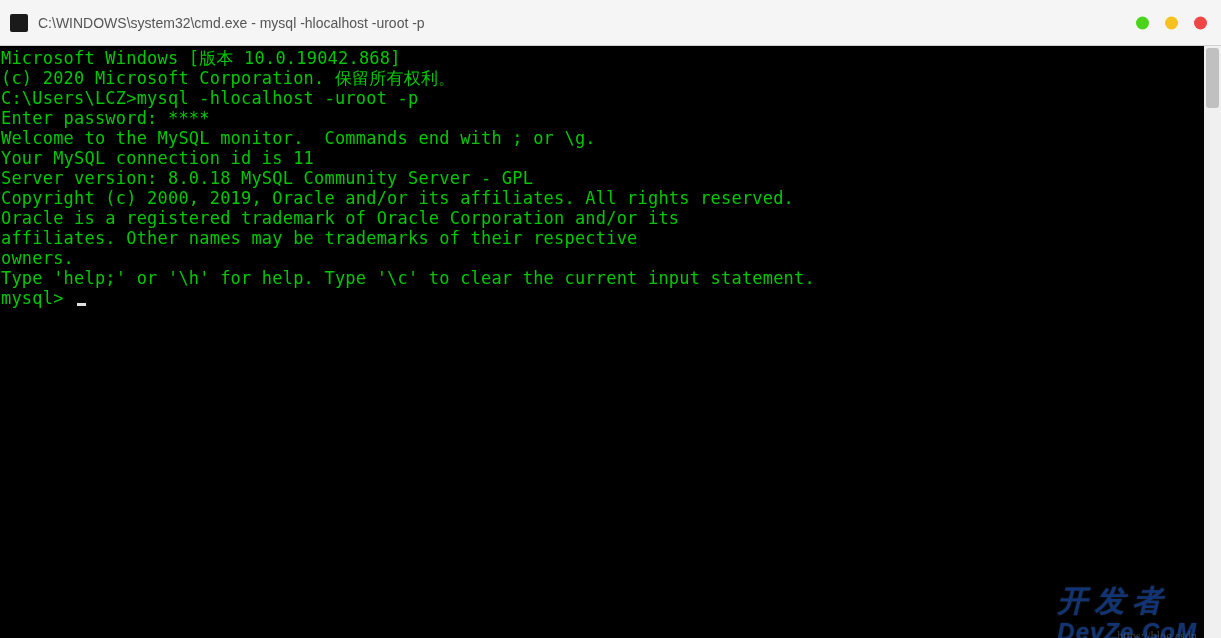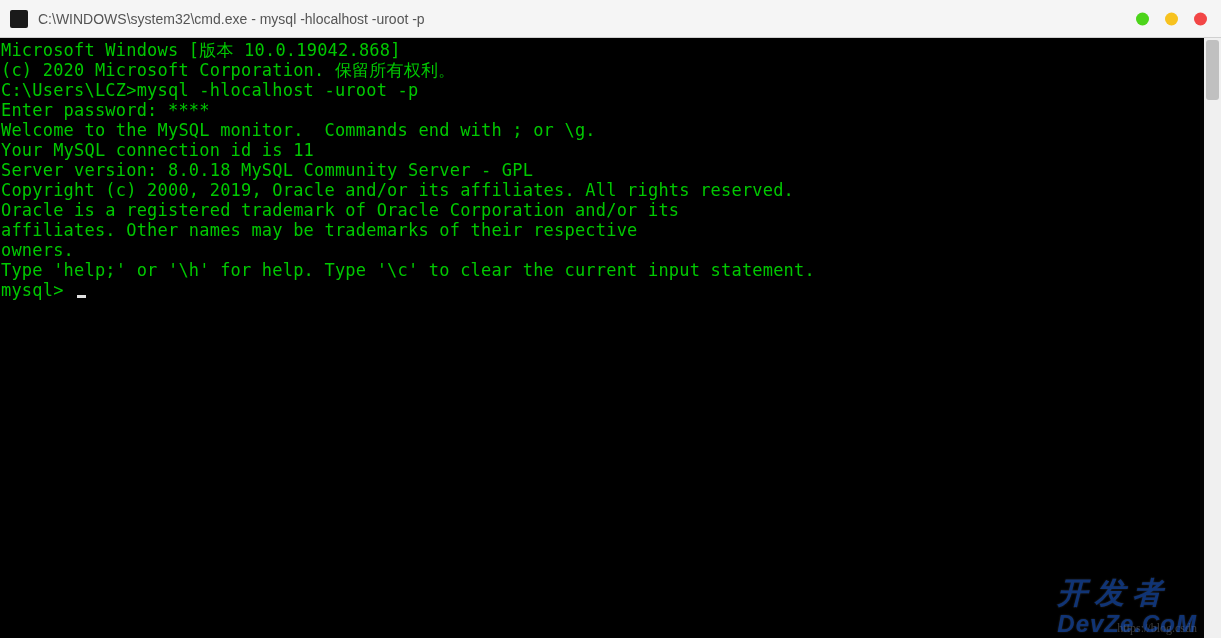--- a/index.html
+++ b/index.html
@@ -9,21 +9,21 @@
     }
     body {
       width: 1221px;
       height: 638px;
       background: #000000;
       font-family: "Consolas", "Courier New", monospace;
       overflow: hidden;
       position: relative;
     }
     .titlebar {
-      height: 38px;
+      height: 46px;
       background: #f5f5f5;
       display: flex;
       align-items: center;
       padding: 0 10px;
       position: relative;
       border-bottom: 1px solid #d0d0d0;
     }
     .app-icon {
       width: 18px;
       height: 18px;

